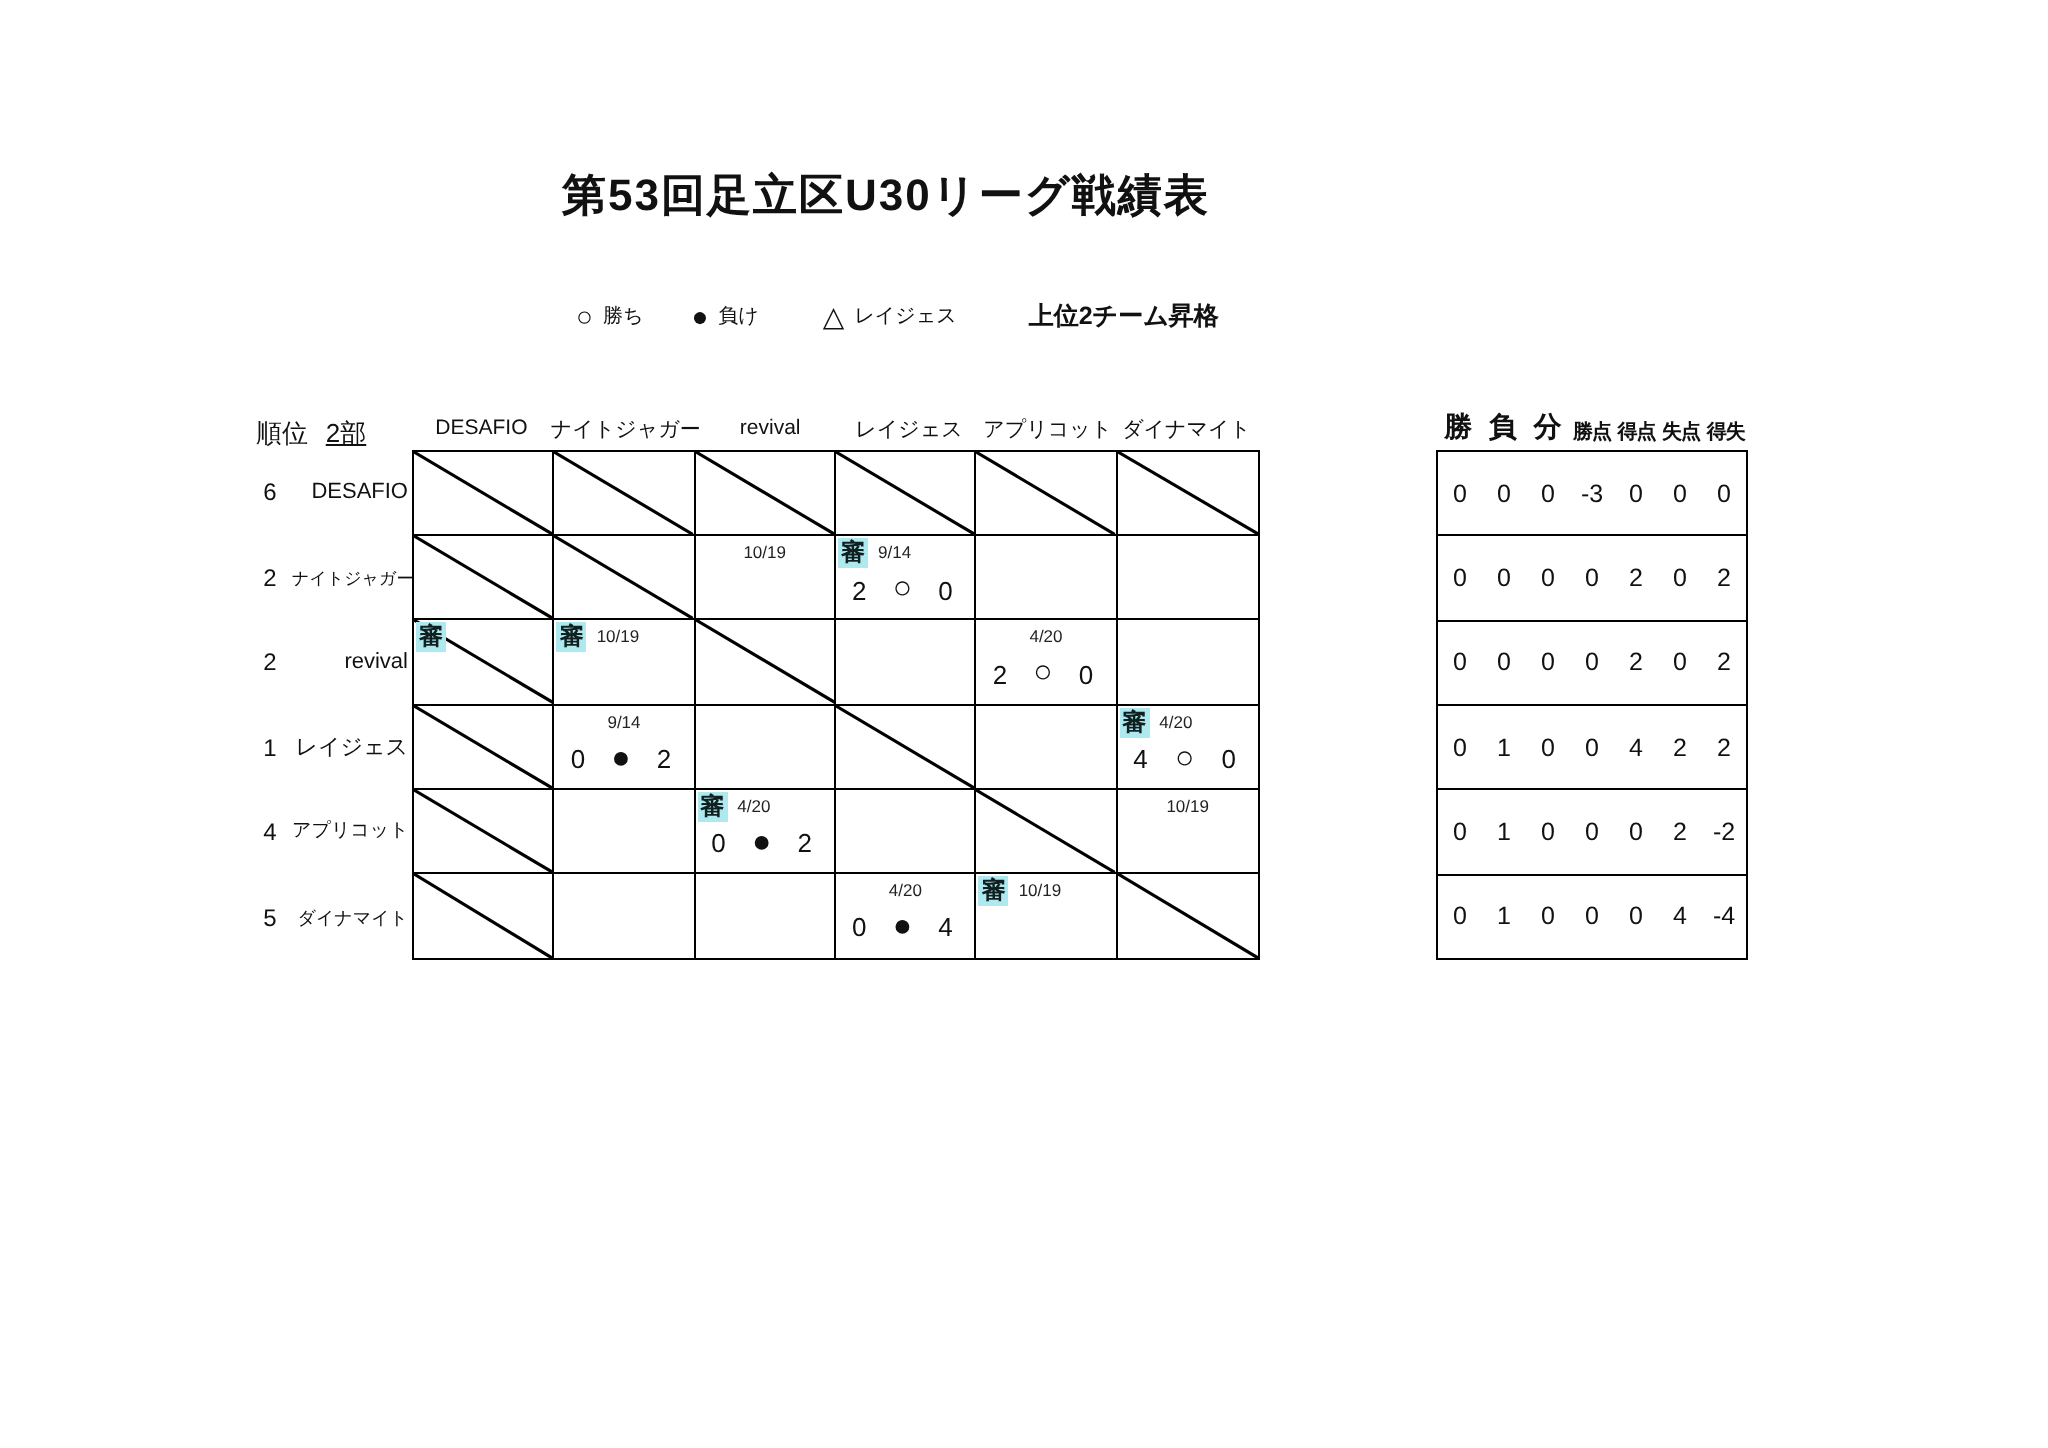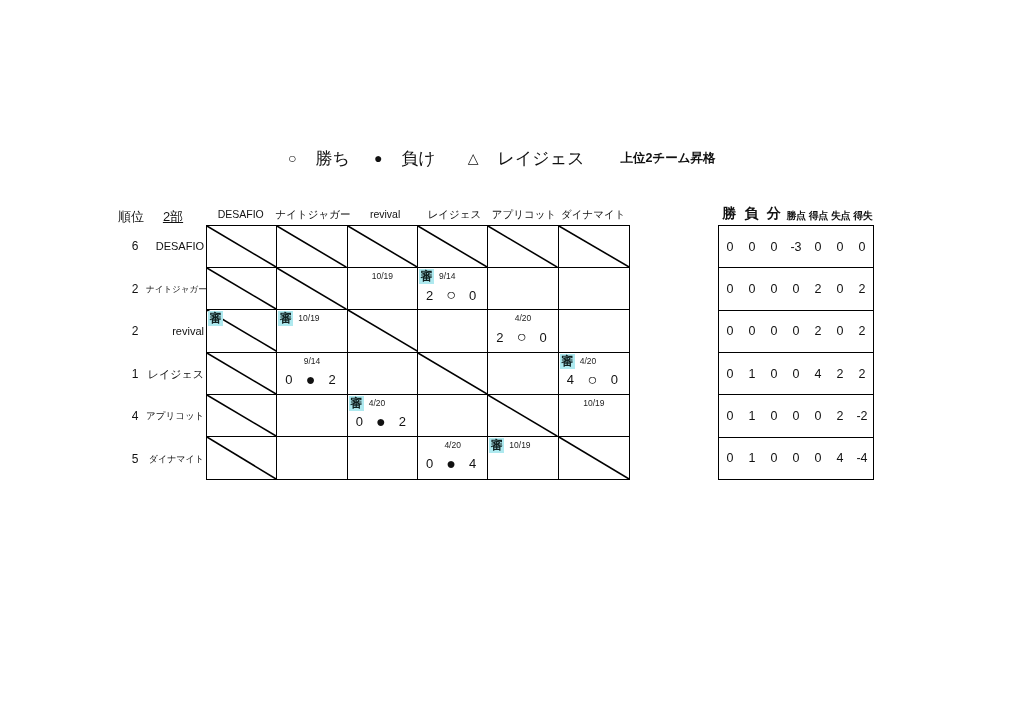--- a/index.html
+++ b/index.html
@@ -18,25 +18,25 @@
 
   
   .legend{
     position:absolute;left:288px;top:149px;height:18px;display:flex;align-items:center;
     white-space:nowrap;
   }
   .legend-item{display:flex;align-items:center;}
   .legend-item:nth-child(2){margin-left:24px;}
   .legend-item:nth-child(3){margin-left:32px;}
   .legend-sym{font-size:14px;line-height:1;}
-  .legend-label{font-size:17px;margin-left:19px;}
+  .legend-label{font-size:10px;margin-left:5px;}
   .promotion-note{margin-left:36px;font-size:12.5px;font-weight:bold;}
 
   
-  .rank-head{position:absolute;left:118px;top:208px;width:36px;text-align:left;font-size:13px;}
+  .rank-head{position:absolute;left:118px;top:208px;width:36px;text-align:right;font-size:13px;}
   .div-head{position:absolute;left:155px;top:208px;width:36px;text-align:center;font-size:13px;text-decoration:underline;}
   .matrix-col-heads{position:absolute;left:206px;top:208px;width:422px;height:15px;display:flex;}
   .m-col-head{flex:1;text-align:center;font-size:10.5px;white-space:nowrap;overflow:visible;}
 
   
   .matrix-row-labels{position:absolute;left:118px;top:225px;width:88px;height:255px;}
   .m-row-label{position:absolute;left:0;width:100%;height:42.5px;line-height:42.5px;}
   .m-rank{position:absolute;left:6px;width:22px;text-align:center;font-size:12px;}
   .m-team{position:absolute;left:28px;right:2px;text-align:right;font-size:11px;white-space:nowrap;}
   .team-label-1{font-size:8.5px;}
@@ -78,20 +78,21 @@
   }
   .s-row{flex:1;display:flex;align-items:center;border-bottom:1.7px solid #000;box-sizing:border-box;}
   .s-row.last-row{border-bottom:none;}
   .s-val{flex:1;text-align:center;font-size:12.5px;}
 </style>
 </head>
 <body>
 
 <div class="page">
 
+  <div class="title">第53回足立区U30リーグ戦績表</div>
 
   <div class="legend">
 
     <span class="legend-item">
         <span class="legend-sym">○</span>
         <span class="legend-label">勝ち</span>
       </span>
       <span class="legend-item">
         <span class="legend-sym">●</span>
         <span class="legend-label">負け</span>

